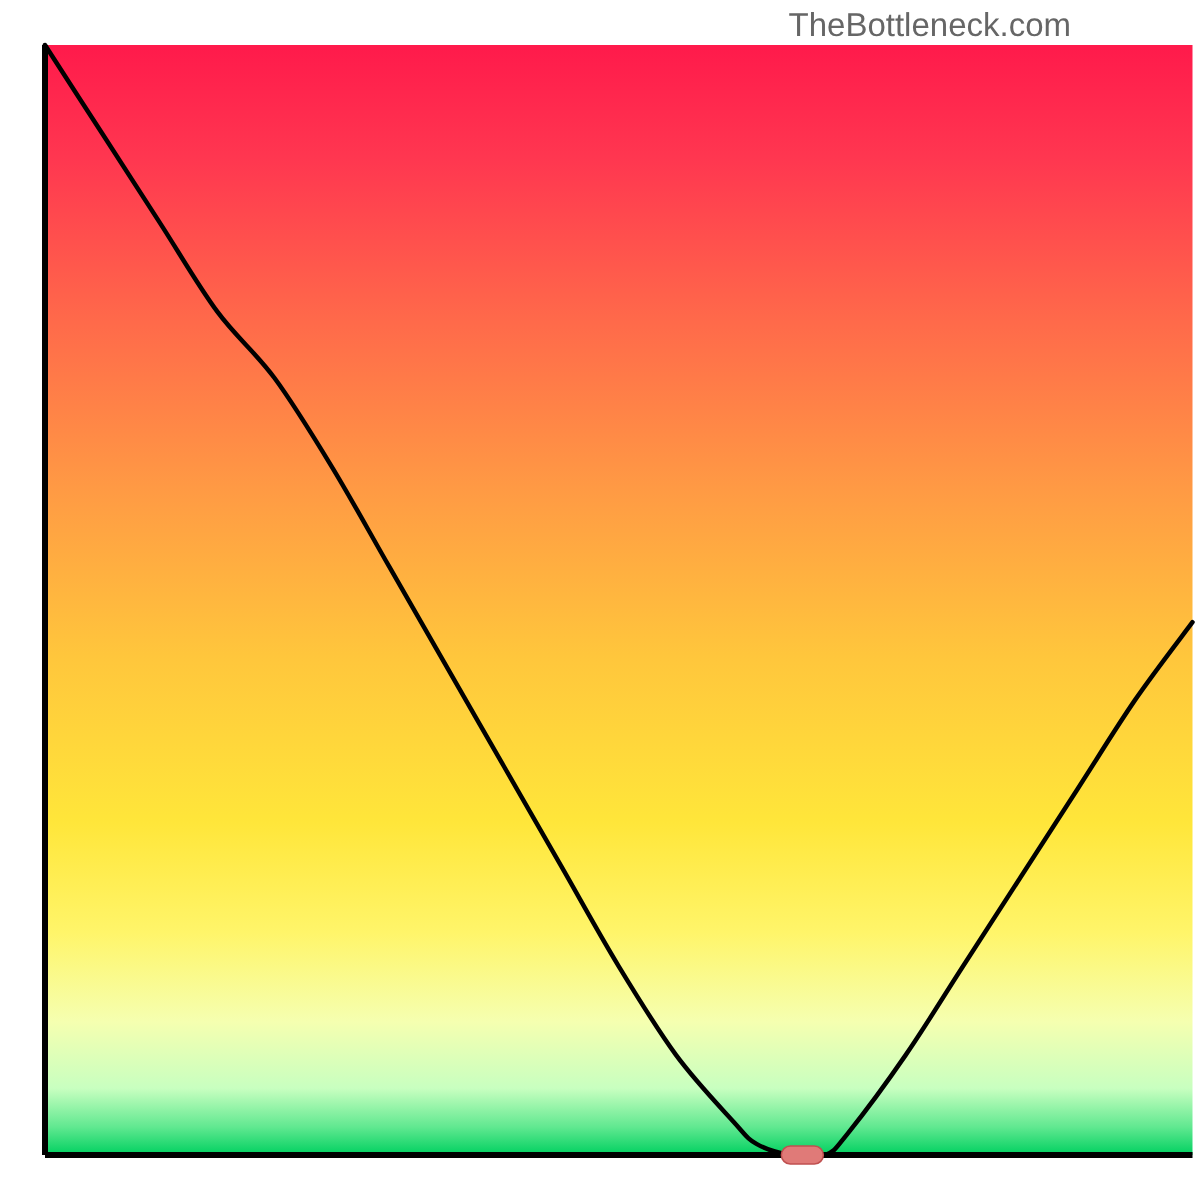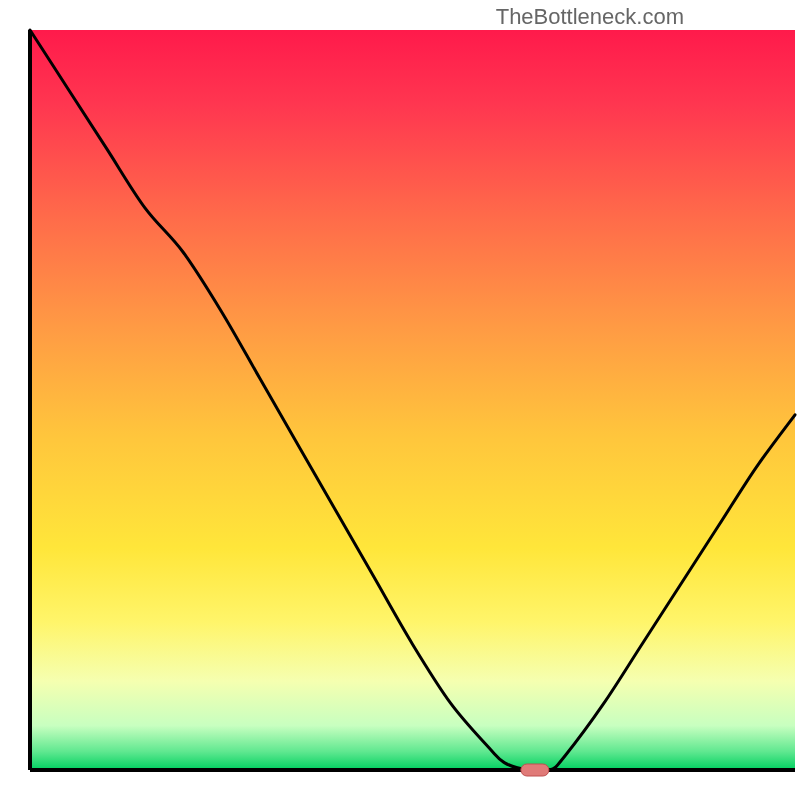--- a/index.html
+++ b/index.html
@@ -7,20 +7,21 @@
     padding: 0;
     width: 800px;
     height: 800px;
     background: #ffffff;
     font-family: Arial, Helvetica, sans-serif;
   }
   .container {
     position: relative;
     width: 696px;
     height: 800px;
+    padding-left: 30px;
   }
   .watermark {
     position: absolute;
     top: 4px;
     right: 12px;
     color: #666666;
     font-size: 22px;
     font-weight: 500;
     z-index: 10;
     user-select: none;

